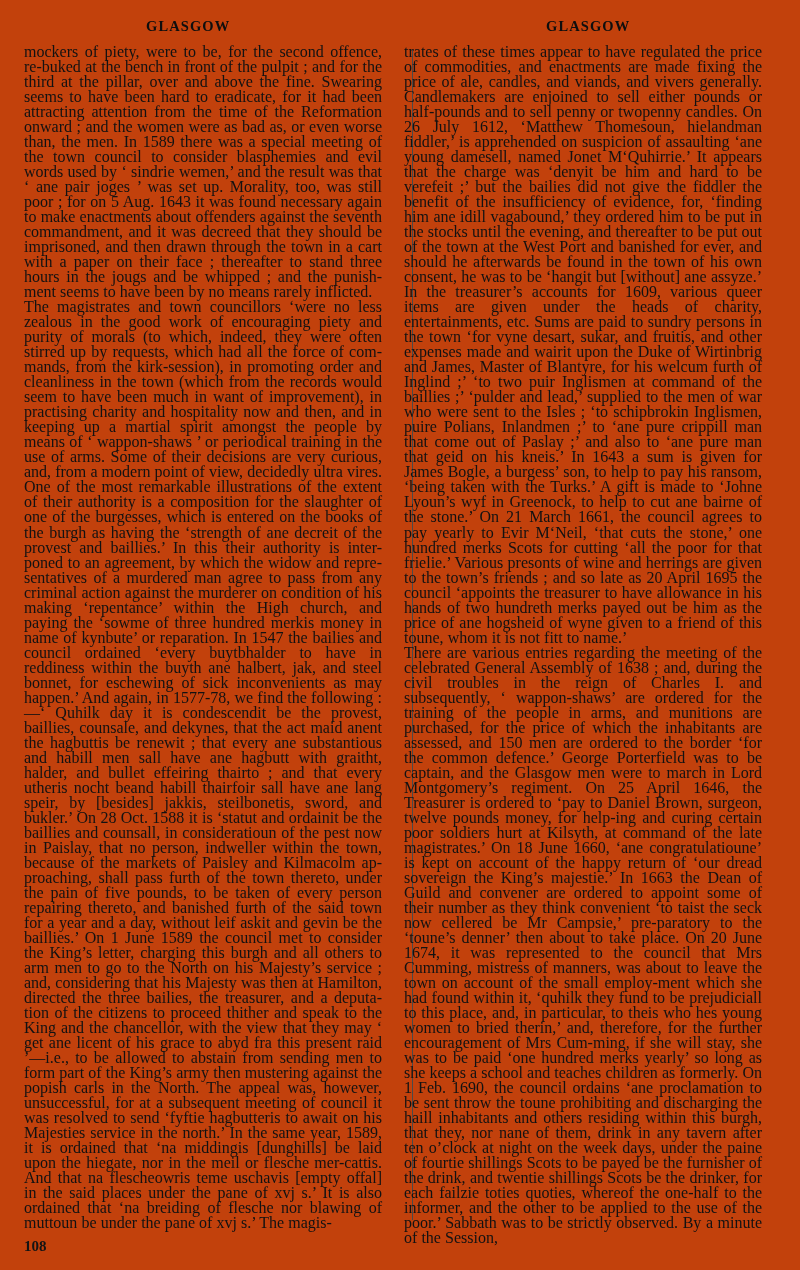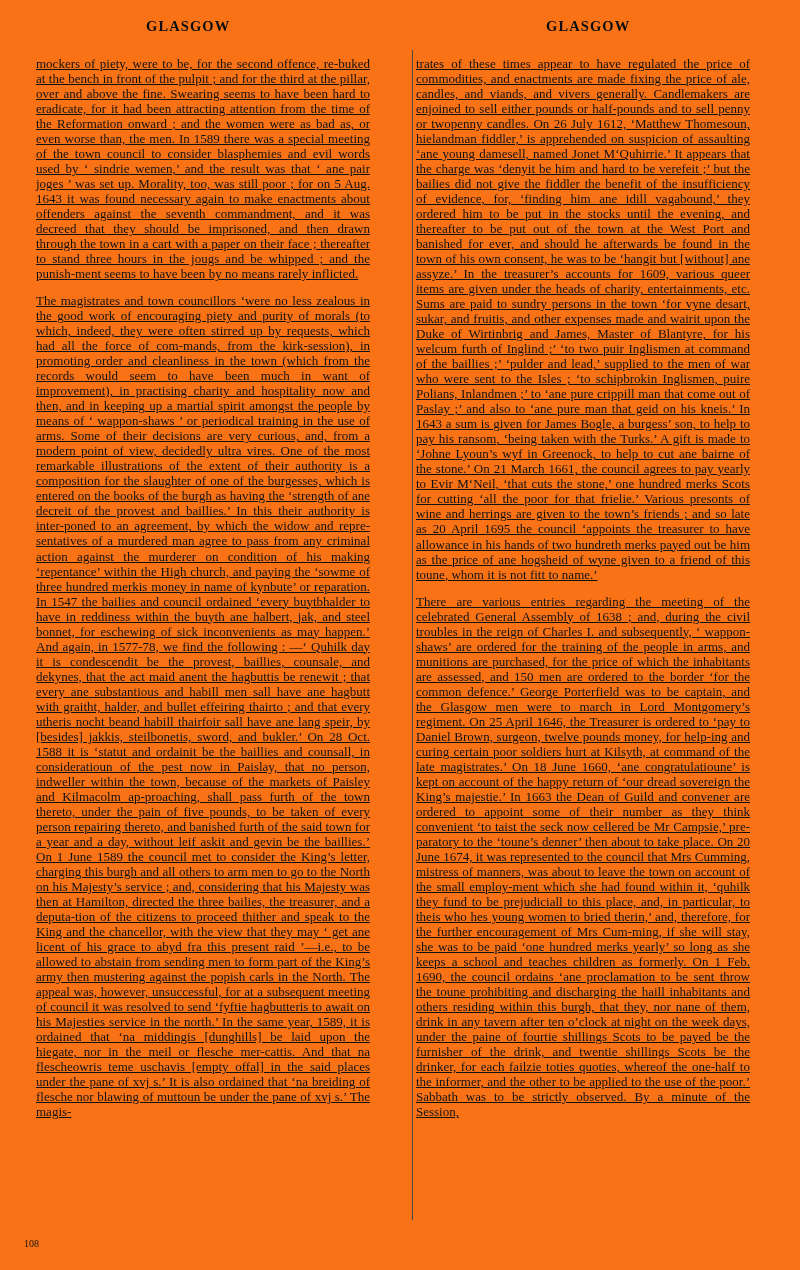--- a/index.html
+++ b/index.html
@@ -13,21 +13,21 @@
     font-family: "Liberation Serif", serif;
     color: #111111;
     position: relative;
     overflow: hidden;
   }
   .page {
     position: absolute;
     left: 0; top: 0;
     width: 800px;
     height: 1270px;
-    background: #f97316;
+    background: #c2410c;
   }
   .headers {
     position: absolute;
     top: 18px;
     left: 0;
     width: 800px;
     height: 20px;
   }
   .running-head {
     position: absolute;
@@ -59,45 +59,45 @@
   .rule {
     position: absolute;
     left: 388px;
     top: 6px;
     width: 1px;
     height: 1170px;
     background: #4a4a4a;
   }
 
   p.para {
-    margin: 12px;
-    font-size: 13px;
+    margin: 0;
+    font-size: 16px;
     line-height: 15.02px;
     text-align: justify;
     text-justify: inter-word;
     font-family: "Liberation Serif", serif;
     color: #121212;
     -webkit-hyphens: none;
     hyphens: none;
     word-spacing: 0.1px;
-    text-decoration: underline;
   }
   p.para + p.para {
     text-indent: 0;
   }
   .indent {
     text-indent: 13px;
   }
   .folio {
     position: absolute;
     left: 24px;
     top: 1238px;
-    font-size: 10px;
+    font-size: 15px;
     font-family: "Liberation Serif", serif;
     color: #141414;
+    font-weight: bold;
   }
 </style>
 </head>
 <body>
 
 <div class="page">
 
   <div class="headers">
     <div class="running-head left">GLASGOW</div>
     <div class="running-head right">GLASGOW</div>

